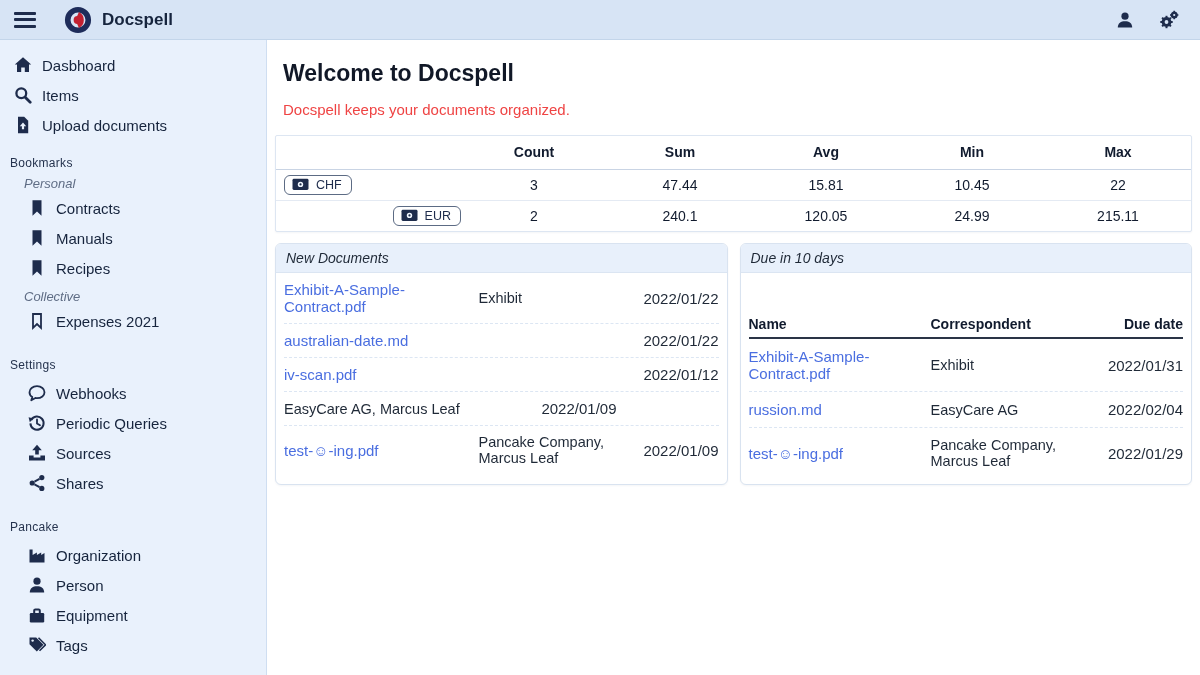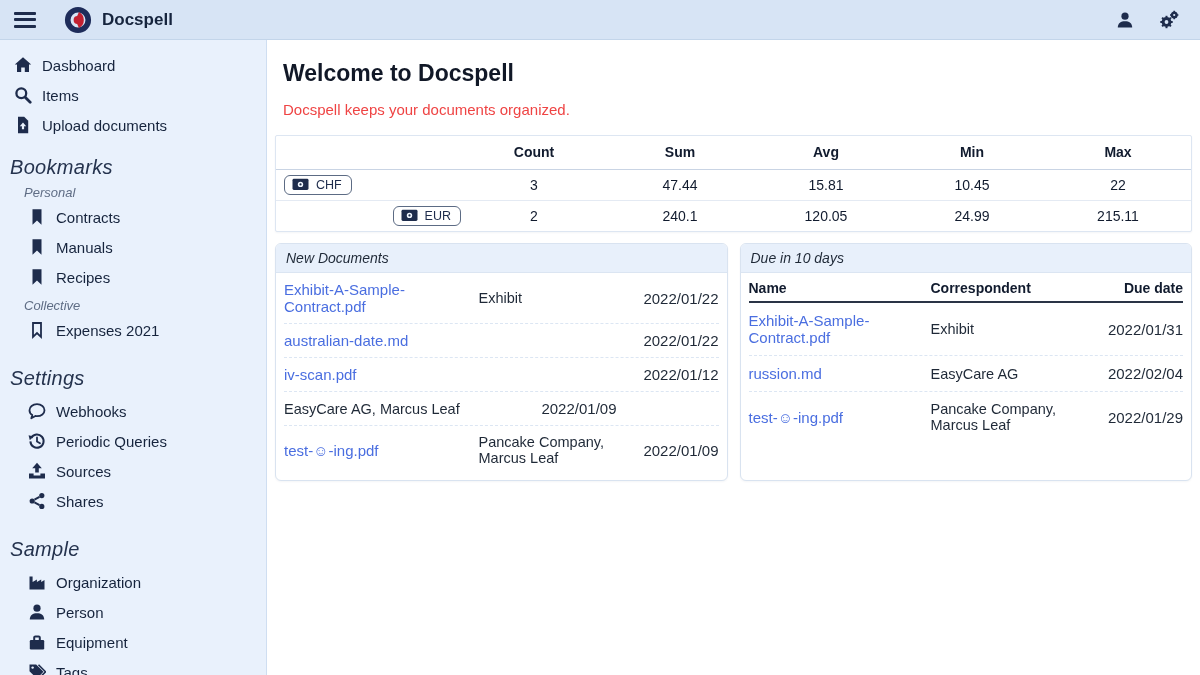--- a/index.html
+++ b/index.html
@@ -29,21 +29,21 @@
     padding:10px 0 0 10px; overflow:hidden;
   }
   .main { flex:1; background:#ffffff; padding:0 8px; overflow:hidden; }
   
   .nav-item {
     display:flex; align-items:center; gap:10px; height:30px;
     padding-left:4px; font-size:15px; color:#16243d; cursor:pointer; white-space:nowrap;text-align:center;
   }
   .nav-item .ic { width:18px; height:18px; flex:0 0 18px; display:flex; align-items:center; justify-content:center; }
   .side-heading {
-    font-style:italic; font-size:20px; color:#25334e; margin:16px 0 6px 0; letter-spacing:.3px;
+    font-size:12px; color:#25334e; margin:16px 0 6px 0; letter-spacing:.3px;
   }
   .side-subheading {
     font-style:italic; font-size:13px; color:#5f6d85; margin:6px 0 2px 14px;
   }
   .indent { margin-left:14px; }
   .sec-gap { margin-top:22px; }
   
   .page-title { font-size:23px; font-weight:bold; color:#111827; margin:20px 0 0 8px; }
   .page-subtitle { font-size:15px; color:#ef4444; margin:14px 0 0 8px; }
   
@@ -78,21 +78,21 @@
   .nd-row {
     display:grid; grid-template-columns:1fr 138px 88px; column-gap:14px;
     align-items:center; padding:8px 0; border-bottom:1px dashed #dce6f3;
   }
   .nd-row:last-child { border-bottom:none; }
   .cell-corr { font-size:14.5px; color:#1f2937; }
   .cell-date { font-size:15px; color:#1f2937; text-align:right; white-space:nowrap; }
   .due-head {
     display:grid; grid-template-columns:170px 1fr 95px; column-gap:12px;
     padding:7px 0 5px 0; border-bottom:2px solid #2a3446;
-    font-size:14px; font-weight:bold; color:#111b2e;
+    font-size:14px; font-weight:bold; color:#111b2e;margin-top:36px;
   }
   .due-head .h-right { text-align:right; }
   .due-row {
     display:grid; grid-template-columns:170px 1fr 95px; column-gap:12px;
     align-items:center; padding:9px 0; border-bottom:1px dashed #dce6f3;
   }
   .due-row:last-child { border-bottom:none; }
   svg.icn { display:block; }
 </style>
 </head>
@@ -249,21 +249,21 @@
             <circle cx="13.8" cy="3.6" r="2.6" fill="#1e2c4c"></circle>
             <circle cx="4.2" cy="9" r="2.6" fill="#1e2c4c"></circle>
             <circle cx="13.8" cy="14.4" r="2.6" fill="#1e2c4c"></circle>
             <line x1="6.5" y1="7.7" x2="11.5" y2="4.9" stroke="#1e2c4c" stroke-width="2"></line>
             <line x1="6.5" y1="10.3" x2="11.5" y2="13.1" stroke="#1e2c4c" stroke-width="2"></line>
           </svg>
       </span>
       <span>Shares</span>
     </div>
 
-    <div class="side-heading sec-gap">Sample</div>
+    <div class="side-heading sec-gap">Pancake</div>
 
     <div class="nav-item indent">
       <span class="ic">
         <svg class="icn" width="18" height="18" viewBox="0 0 18 18">
             <path d="M1.5 16.4 V3.4 H4.6 V9 L8.9 6.4 V9 L13.2 6.4 V9 L16.5 6.9 V16.4 Z" fill="#1e2c4c"></path>
           </svg>
       </span>
       <span>Organization</span>
     </div>
     <div class="nav-item indent">

